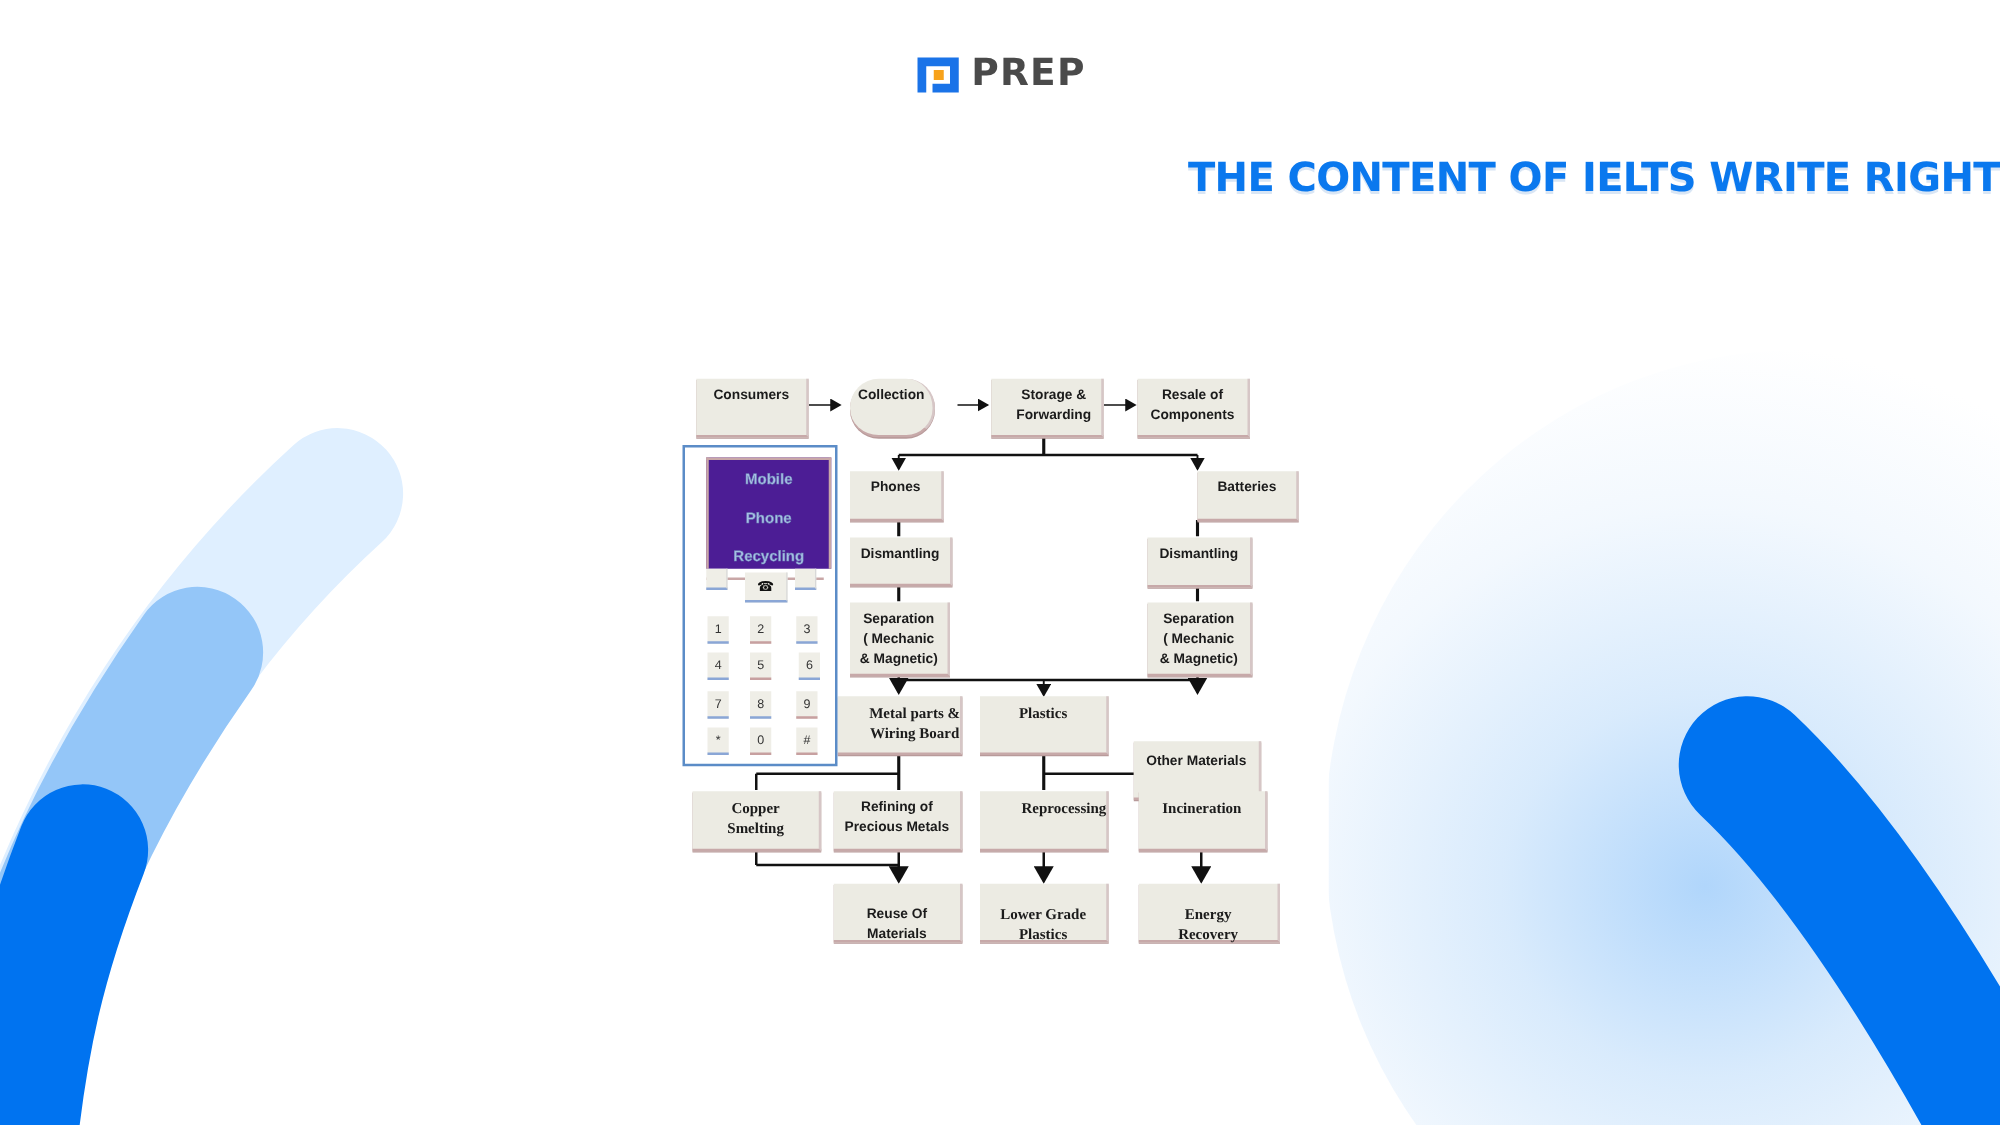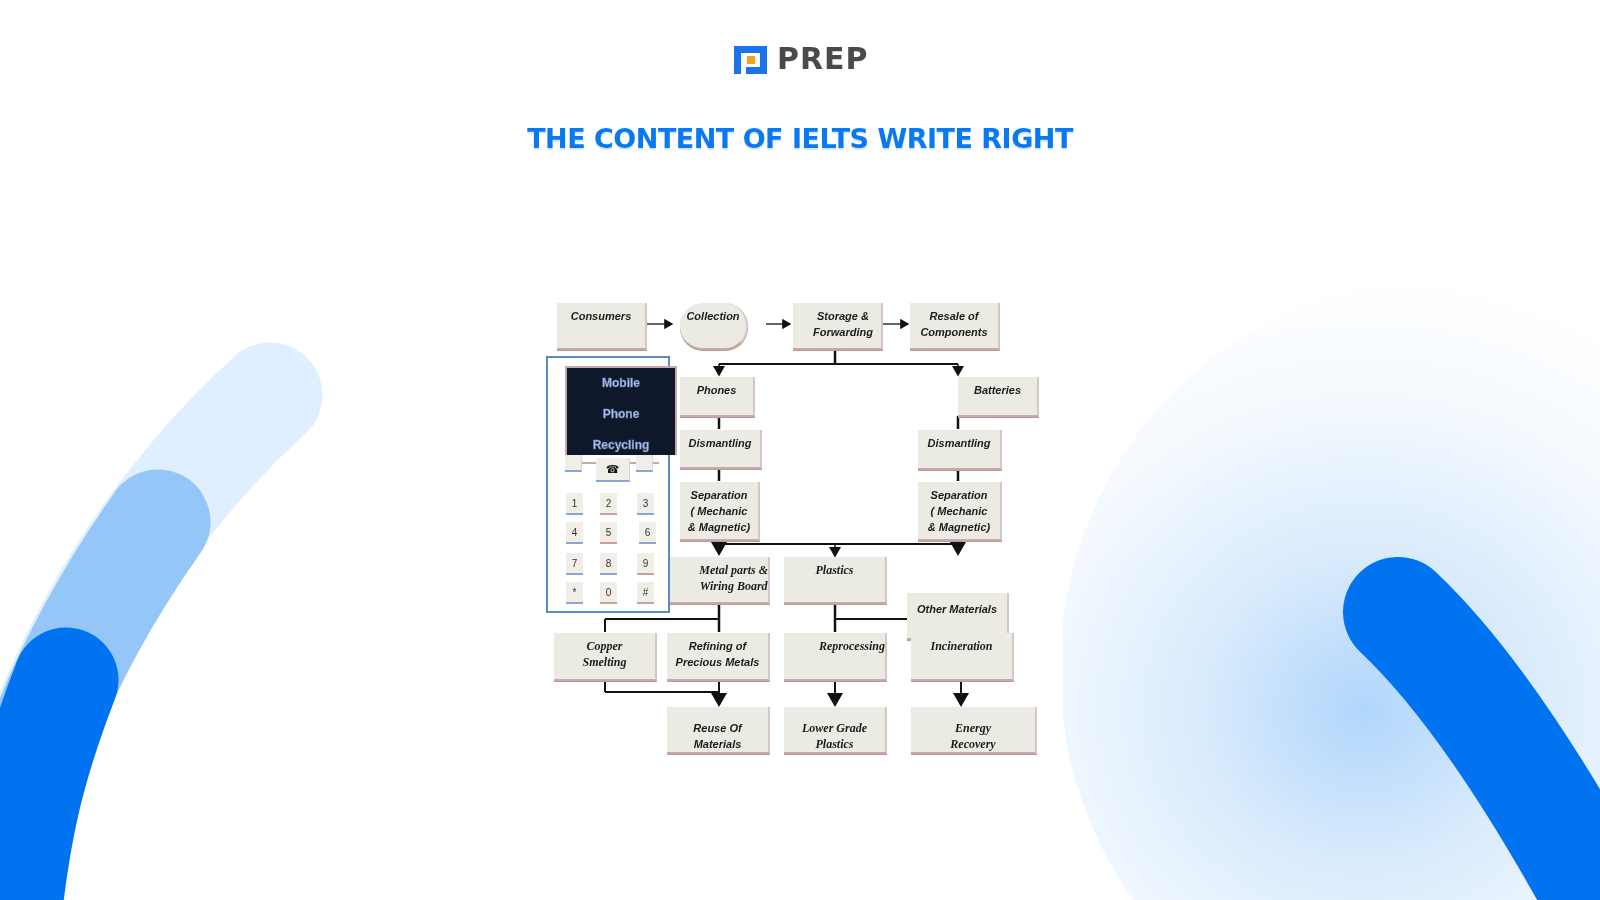--- a/index.html
+++ b/index.html
@@ -13,44 +13,44 @@
     border-radius: 50%;
   }
   .deco-svg { position: absolute; left: 0; top: 0; width: 1600px; height: 900px; }
 
   
   .logo { position: absolute; left: 731px; top: 39px; display: flex; align-items: center; gap: 6px; }
   .logo-mark { width: 40px; height: 38px; position: relative; }
   .logo-text { font-family: "DejaVu Sans", sans-serif; font-weight: bold; font-size: 30px; color: #4a4a4a; letter-spacing: 1px; }
 
   .headline {
-    position: absolute; left: 0; top: 123px; width: 1600px; text-align: center;
-    font-family: "DejaVu Sans", sans-serif; font-weight: 900; font-size: 27px;
+    position: absolute; left: 0; top: 123px; width: 1600px; text-align: right;
+    font-family: "DejaVu Sans", sans-serif; font-weight: 900; font-size: 32px;
     color: #0a78ee; letter-spacing: -0.5px;
     text-shadow: 0 2px 0 #d9e6f5;
   }
 
   
   .diagram { position: absolute; left: 541px; top: 292px; width: 522px; height: 517px; background: #ffffff; }
   .wires { position: absolute; left: 0; top: 0; width: 522px; height: 517px; }
   .box {
     position: absolute; background: #ecebe3;
     border-bottom: 2px solid #c7a9a9; border-right: 2px solid #d6c6c6;
     box-shadow: 0 1px 0 #b89a9a;
     display: flex; justify-content: center; align-items: flex-start;
     text-align: center; font-size: 11px; font-weight: bold; color: #1b1b1b; line-height: 16px;
     padding-top: 5px;
   }
   .box.serif { font-family: "Liberation Serif", serif; font-size: 12px; }
-  .box.center { align-items: flex-end; padding-top: 0; }
-  .box span { white-space: pre-line; font-style: italic; }
+  .box.center { align-items: flex-start; padding-top: 16px; }
+  .box span { white-space: pre-line; }
 
   
   .phone { position: absolute; left: 5px; top: 64px; width: 124px; height: 257px; border: 2px solid #5b8cc7; background: #ffffff; }
-  .screen { position: absolute; left: 17px; top: 8px; width: 112px; height: 89px; border: 2px solid #c9a7a7; border-bottom: none; background: #0f172a; text-decoration: underline; }
+  .screen { position: absolute; left: 17px; top: 8px; width: 100px; height: 89px; border: 2px solid #c9a7a7; border-bottom: none; background: #4c1d95; text-decoration: underline; }
   .screen-text {
     position: absolute; left: 0; top: 0; width: 100%; text-align: center;
     font-size: 12px; line-height: 31px; color: #a7c0e4; font-weight: bold;
     -webkit-text-stroke: 0.4px #6c84b7; white-space: pre-line; padding-top: 0;
   }
   .key {
     position: absolute; width: 17px; height: 22px; background: #efeee7;
     border-bottom: 2px solid #8aa6d6; font-size: 10px; color: #333;
     display: flex; align-items: center; justify-content: center;
   }
@@ -197,21 +197,21 @@
     </div>
 
   <div class="box center" style="left:126px;top:415px;width:103px;height:47px;">
       <span>Reuse Of
 Materials</span>
     </div>
   <div class="box serif center" style="left:243px;top:415px;width:103px;height:47px;">
       <span>Lower Grade
 Plastics</span>
     </div>
-  <div class="box serif center" style="left:370px;top:415px;width:126px;height:47px;">
+  <div class="box serif center" style="left:370px;top:415px;width:113px;height:47px;">
       <span>Energy
 Recovery</span>
     </div>
 
   <div class="phone">
     <div class="screen">
       <div class="screen-text">Mobile
 Phone
 Recycling</div>
     </div>

